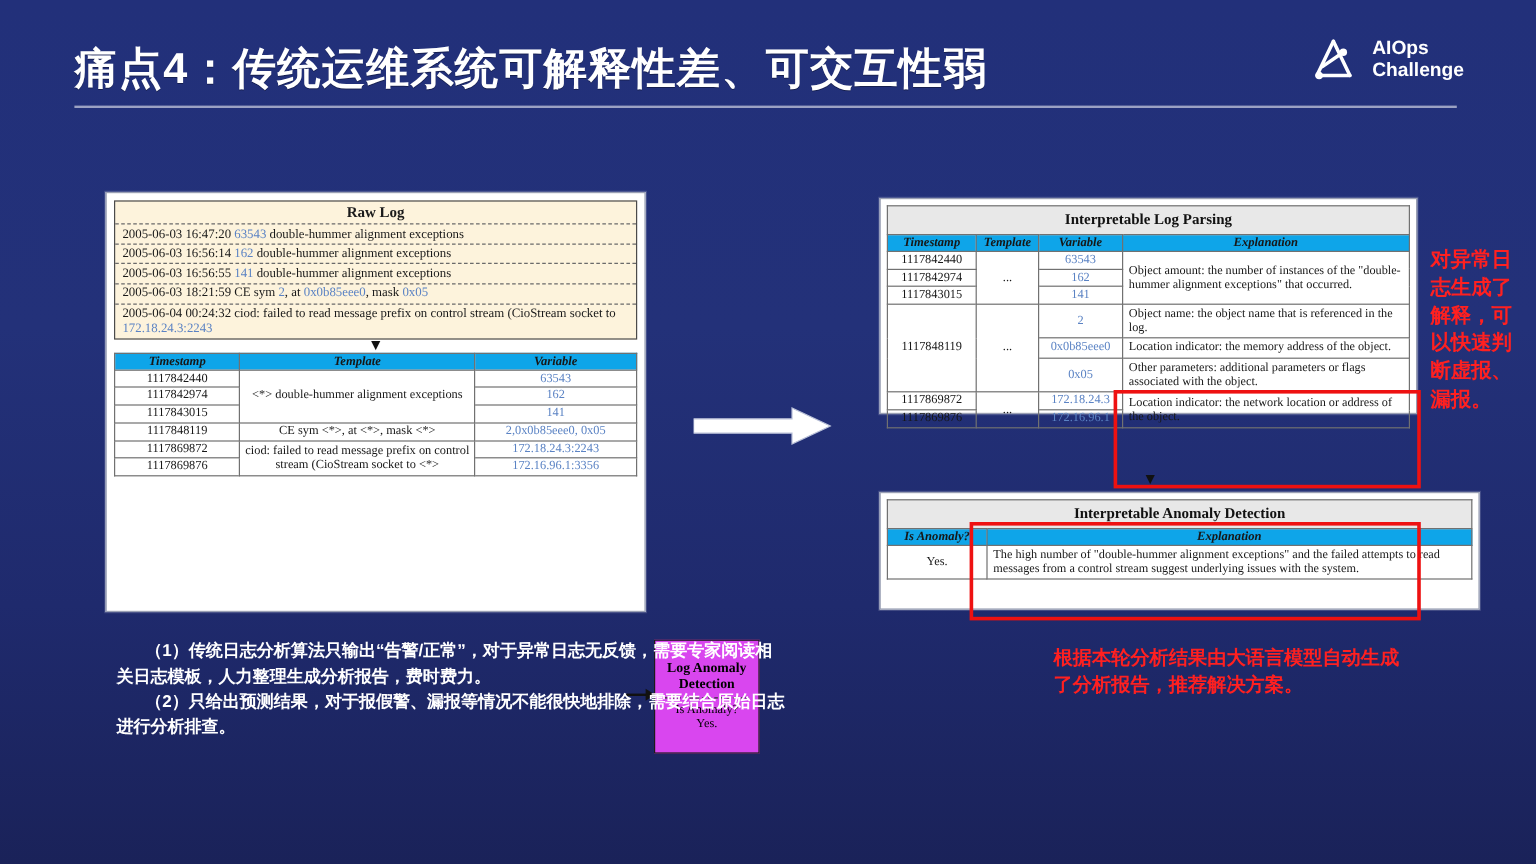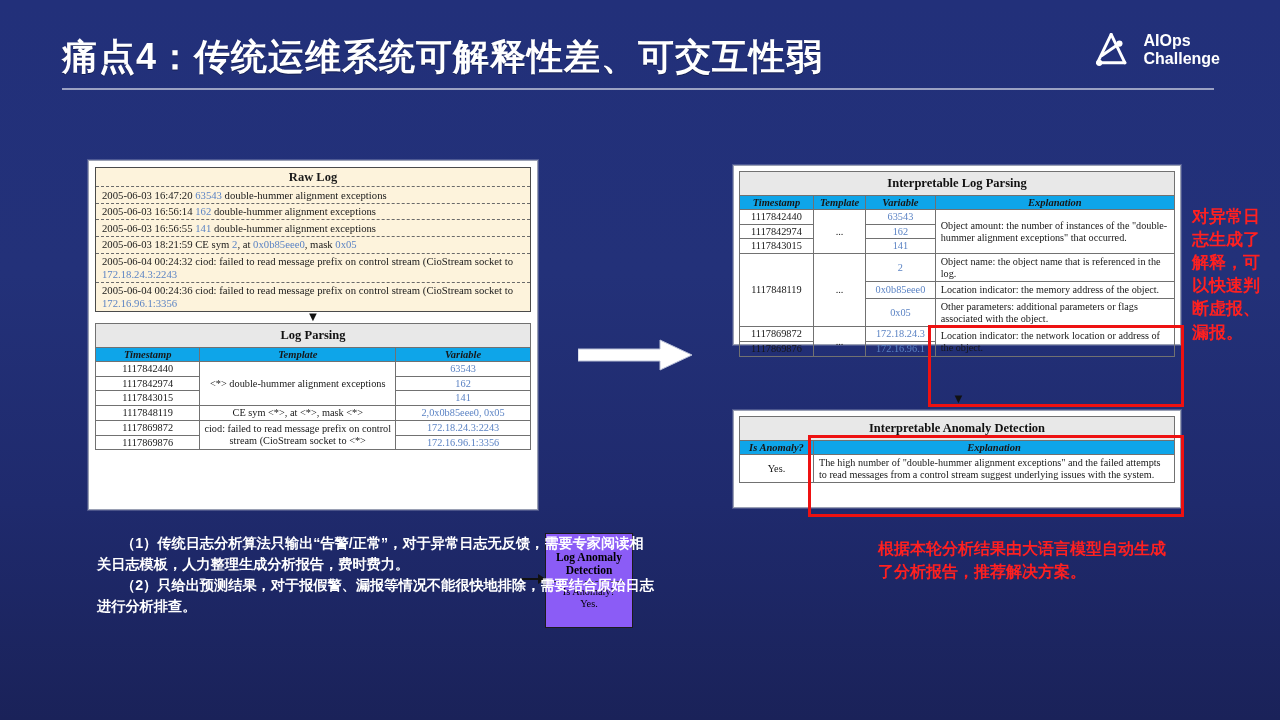--- a/index.html
+++ b/index.html
@@ -36,21 +36,21 @@
 
   
   .panel {
     position:absolute;
     background:#ffffff;
     border:1px solid #9aa0b4;
     box-shadow:0 0 0 1px rgba(255,255,255,.2);
   }
   #panel-left  { left:88px; top:160px; width:450px; height:350px; padding:6px; }
   #panel-right { left:733px; top:165px; width:448px; height:180px; padding:5px; }
-  #panel-right2{ left:733px; top:410px; width:448px; height:98px; padding:5px; }
+  #panel-right2{ left:733px; top:410px; width:500px; height:98px; padding:5px; }
 
   
   .rawlog {
     border:1px solid #4b4b4b; background:#fdf3dc;
     font-family:"Liberation Serif", serif; color:#1a1a1a;
   }
   .rawlog-title {
     text-align:center; font-weight:700; font-size:12.5px; padding:2px 0 1px;
   }
   .rawlog-row {
@@ -75,21 +75,21 @@
     font-family:"Liberation Serif", serif; color:#111;
   }
   .pt th { background:#0ea5e9; font-style:italic; font-weight:700; font-size:10.5px; text-align:center; }
   .pt td { font-size:10.3px; text-align:center; vertical-align:middle; line-height:1.14; }
   .pt td.expl { font-size:10.2px; font-style:normal; text-align:left; padding:2px 5px;margin-left:20px; }
   .pt td.var { color:#5b83c4; }
 
   
   .lad-box {
     position:absolute; left:456px; top:372px; width:88px; height:95px;
-    border:1.5px solid #1b1b1b; background:#8b5cf6;
+    border:1.5px solid #1b1b1b; background:#d946ef;
     font-family:"Liberation Serif", serif;
     display:flex; flex-direction:column; align-items:center; justify-content:center;
   }
   .lad-title { font-weight:700; font-size:11.5px; text-align:center; line-height:1.12; padding:0 2px; }
   .lad-sep { width:82%; border-top:1.5px dashed #333; margin:4px 0 4px; }
   .lad-body { font-size:10.3px; text-align:center; line-height:1.18; }
   .lad-inarrow {
     position:absolute; left:432px; top:417px; width:24px; height:2px; background:#111;
   }
   .lad-inarrow:after{
@@ -167,28 +167,24 @@
       </div>
       <div class="rawlog-row">
         <span>2005-06-03 16:56:55 </span><span class="vblue">141</span><span> double-hummer alignment exceptions</span>
       </div>
       <div class="rawlog-row">
         <span>2005-06-03 18:21:59 CE sym </span><span class="vblue">2</span><span>, at </span><span class="vblue">0x0b85eee0</span><span>, mask </span><span class="vblue">0x05</span>
       </div>
       <div class="rawlog-row">
         <span>2005-06-04 00:24:32 ciod: failed to read message prefix on control stream (CioStream socket to </span><span class="vblue">172.18.24.3:2243</span>
       </div>
-      <div class="rawlog-row">
-        <span>2005-06-04 00:24:36 ciod: failed to read message prefix on control stream (CioStream socket to </span><span class="vblue">172.16.96.1:3356</span>
-      </div>
     </div>
 
     <div class="down-arrow">▼</div>
 
-    <div class="pt-caption">Log Parsing</div>
     <table class="pt">
       <colgroup>
           <col style="width:24%">
           <col style="width:45%">
           <col style="width:31%">
         </colgroup>
       <thead>
         <tr>
           <th>Timestamp</th>
           <th>Template</th>

